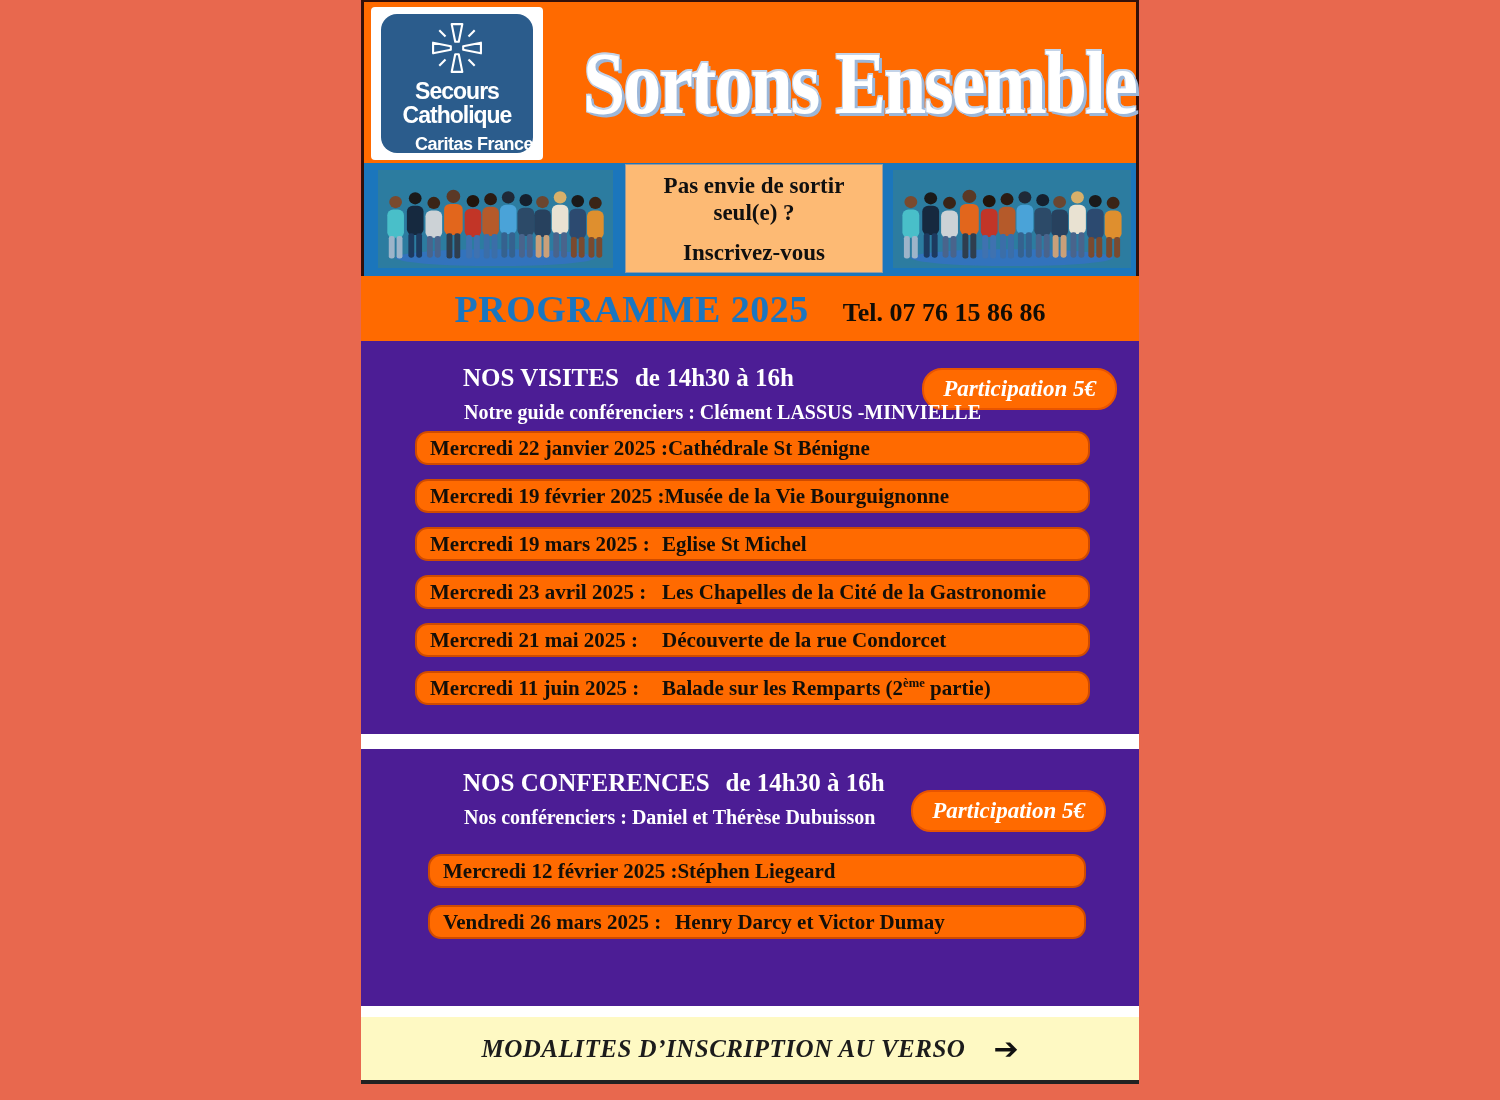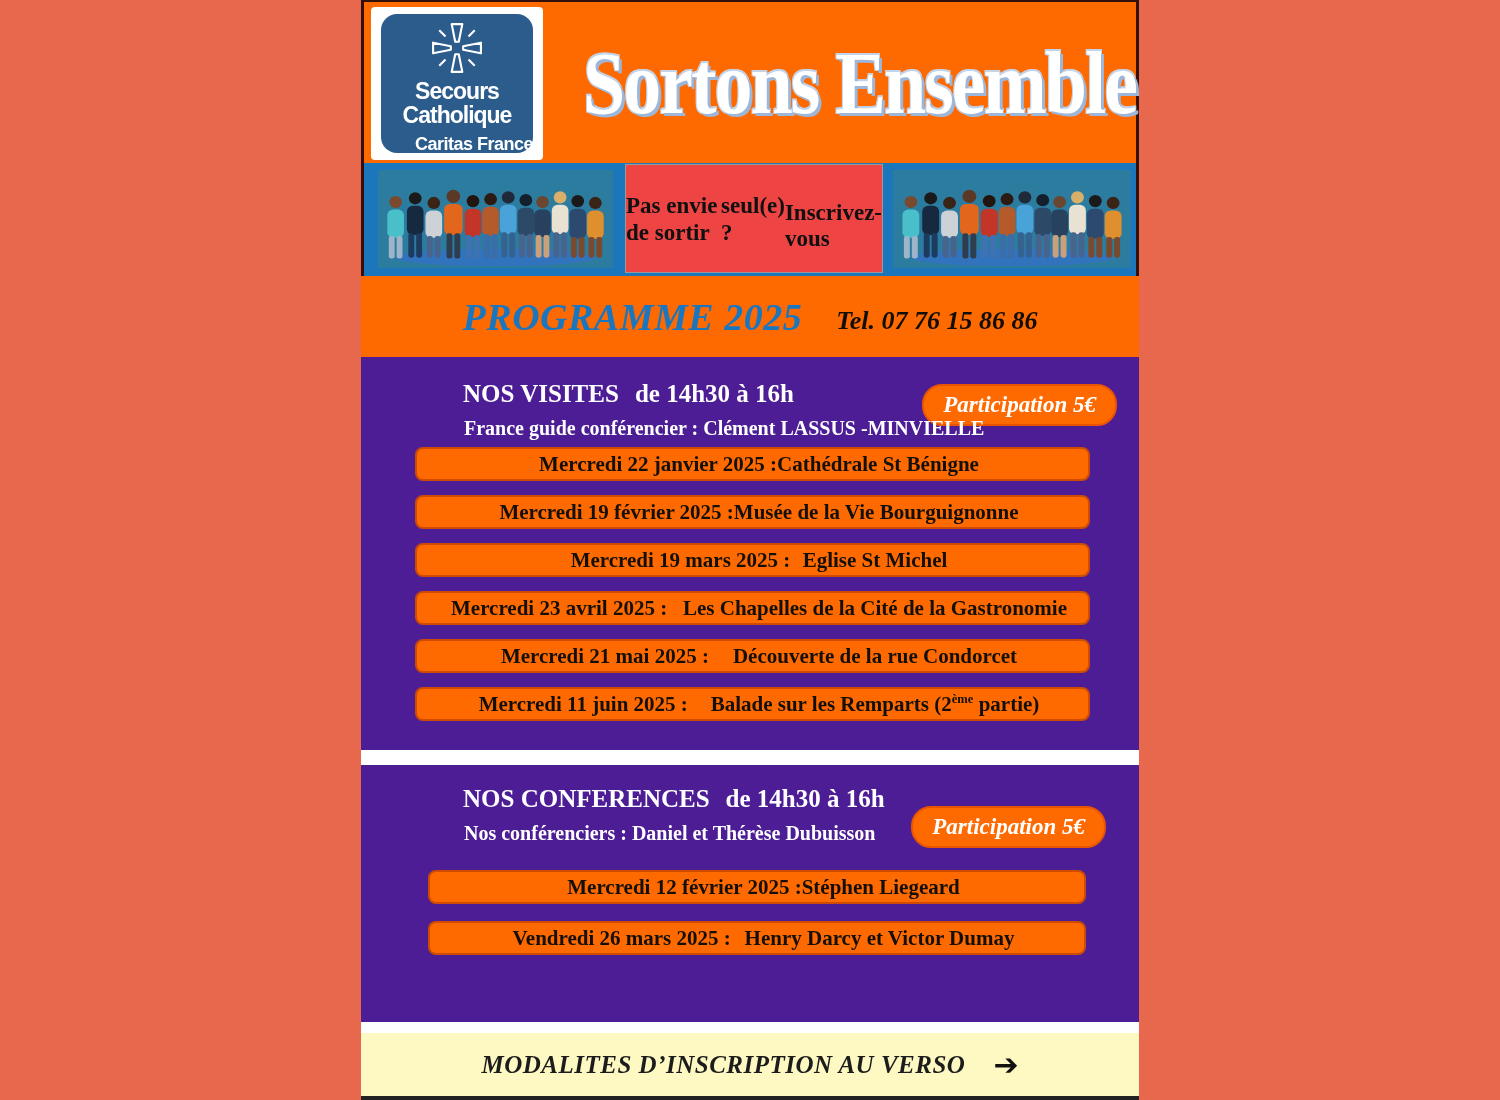--- a/index.html
+++ b/index.html
@@ -39,31 +39,31 @@
 
   
   .band{
     position:relative;height:113px;background:#1b76bc;box-sizing:border-box;
     border-left:3px solid #33100a;border-right:3px solid #33100a;
   }
   .crowd{position:absolute;top:7px;height:98px;}
   .crowd.left{left:14px;width:235px;}
   .crowd.right{left:529px;width:238px;}
   .invite-box{
-    position:absolute;left:261px;top:1px;width:258px;height:109px;background:#ef4444;
+    position:absolute;left:261px;top:1px;width:258px;height:109px;background:#fdba74;
     border:1px solid #9a9a9a;box-sizing:border-box;
-    display:flex;flex-direction:row;align-items:center;justify-content:center;
+    display:flex;flex-direction:column;align-items:center;justify-content:center;
     color:#101010;font-weight:bold;
   }
   .invite-l1,.invite-l2{font-size:23px;line-height:27px;}
   .invite-l3{font-size:23px;margin-top:14px;}
 
   
   .programme{
-    height:81px;background:#ff6a00;display:flex;align-items:center;justify-content:center;font-style:italic;
+    height:65px;background:#ff6a00;display:flex;align-items:center;justify-content:center;
   }
   .programme-title{color:#1b76c0;font-weight:bold;font-size:38px;letter-spacing:0.5px;}
   .programme-phone{color:#120d05;font-weight:bold;font-size:26px;margin-left:34px;margin-top:8px;}
 
   
   .section{position:relative;background:#4c1d95;color:#fff;}
   .sec-visites{height:393px;}
   .sec-conf{height:257px;}
   .sec-title{position:absolute;left:102px;font-weight:bold;font-size:25px;white-space:nowrap;}
   .sec-title .time{margin-left:16px;}
@@ -73,23 +73,23 @@
     padding:6px 19px;color:#fff;font-style:italic;font-weight:bold;font-size:23px;white-space:nowrap;
   }
   .v-title{top:23px;} .v-sub{top:60px;} .v-badge{top:27px;right:22px;}
   .c-title{top:20px;} .c-sub{top:57px;} .c-badge{top:41px;right:33px;}
 
   .bars{position:absolute;}
   .bars-visites{left:54px;top:90px;width:675px;}
   .bars-conf{left:67px;top:105px;width:658px;}
   .bar{
     display:flex;align-items:center;background:#ff6a00;
-    border:2px solid rgba(175,55,0,.6);border-radius:8px;box-sizing:border-box;
+    border:2px solid rgba(175,55,0,.6);border-radius:13px;box-sizing:border-box;
     height:34px;padding-left:13px;margin-bottom:14px;
-    color:#140f08;font-weight:bold;font-size:21px;white-space:nowrap;justify-content:center;
+    color:#140f08;font-weight:bold;font-size:21px;white-space:nowrap;
   }
   .bars-conf .bar{margin-bottom:17px;}
   .bar-date{min-width:232px;}
   .bar sup{font-size:0.6em;}
 
   .gap1{height:15px;background:#fff;}
   .gap2{height:11px;background:#fff;}
 
   
   .footer{
@@ -208,21 +208,21 @@
   <div class="programme">
     <span class="programme-title">PROGRAMME 2025</span>
     <span class="programme-phone">Tel. 07 76 15 86 86</span>
   </div>
 
   <div class="section sec-visites">
     <div class="sec-title v-title">
       <span>NOS VISITES</span><span class="time">de 14h30 à 16h</span>
     </div>
     <div class="badge v-badge">Participation 5€</div>
-    <div class="sec-sub v-sub">France guide conférencier :  Clément LASSUS -MINVIELLE</div>
+    <div class="sec-sub v-sub">Notre guide conférenciers :  Clément LASSUS -MINVIELLE</div>
     <div class="bars bars-visites">
       <div class="bar">
         <span class="bar-date">Mercredi 22 janvier 2025 :</span>
         <span class="bar-event">Cathédrale St Bénigne</span>
       </div>
       <div class="bar">
         <span class="bar-date">Mercredi 19 février 2025 :</span>
         <span class="bar-event">Musée de la Vie Bourguignonne</span>
       </div>
       <div class="bar">

